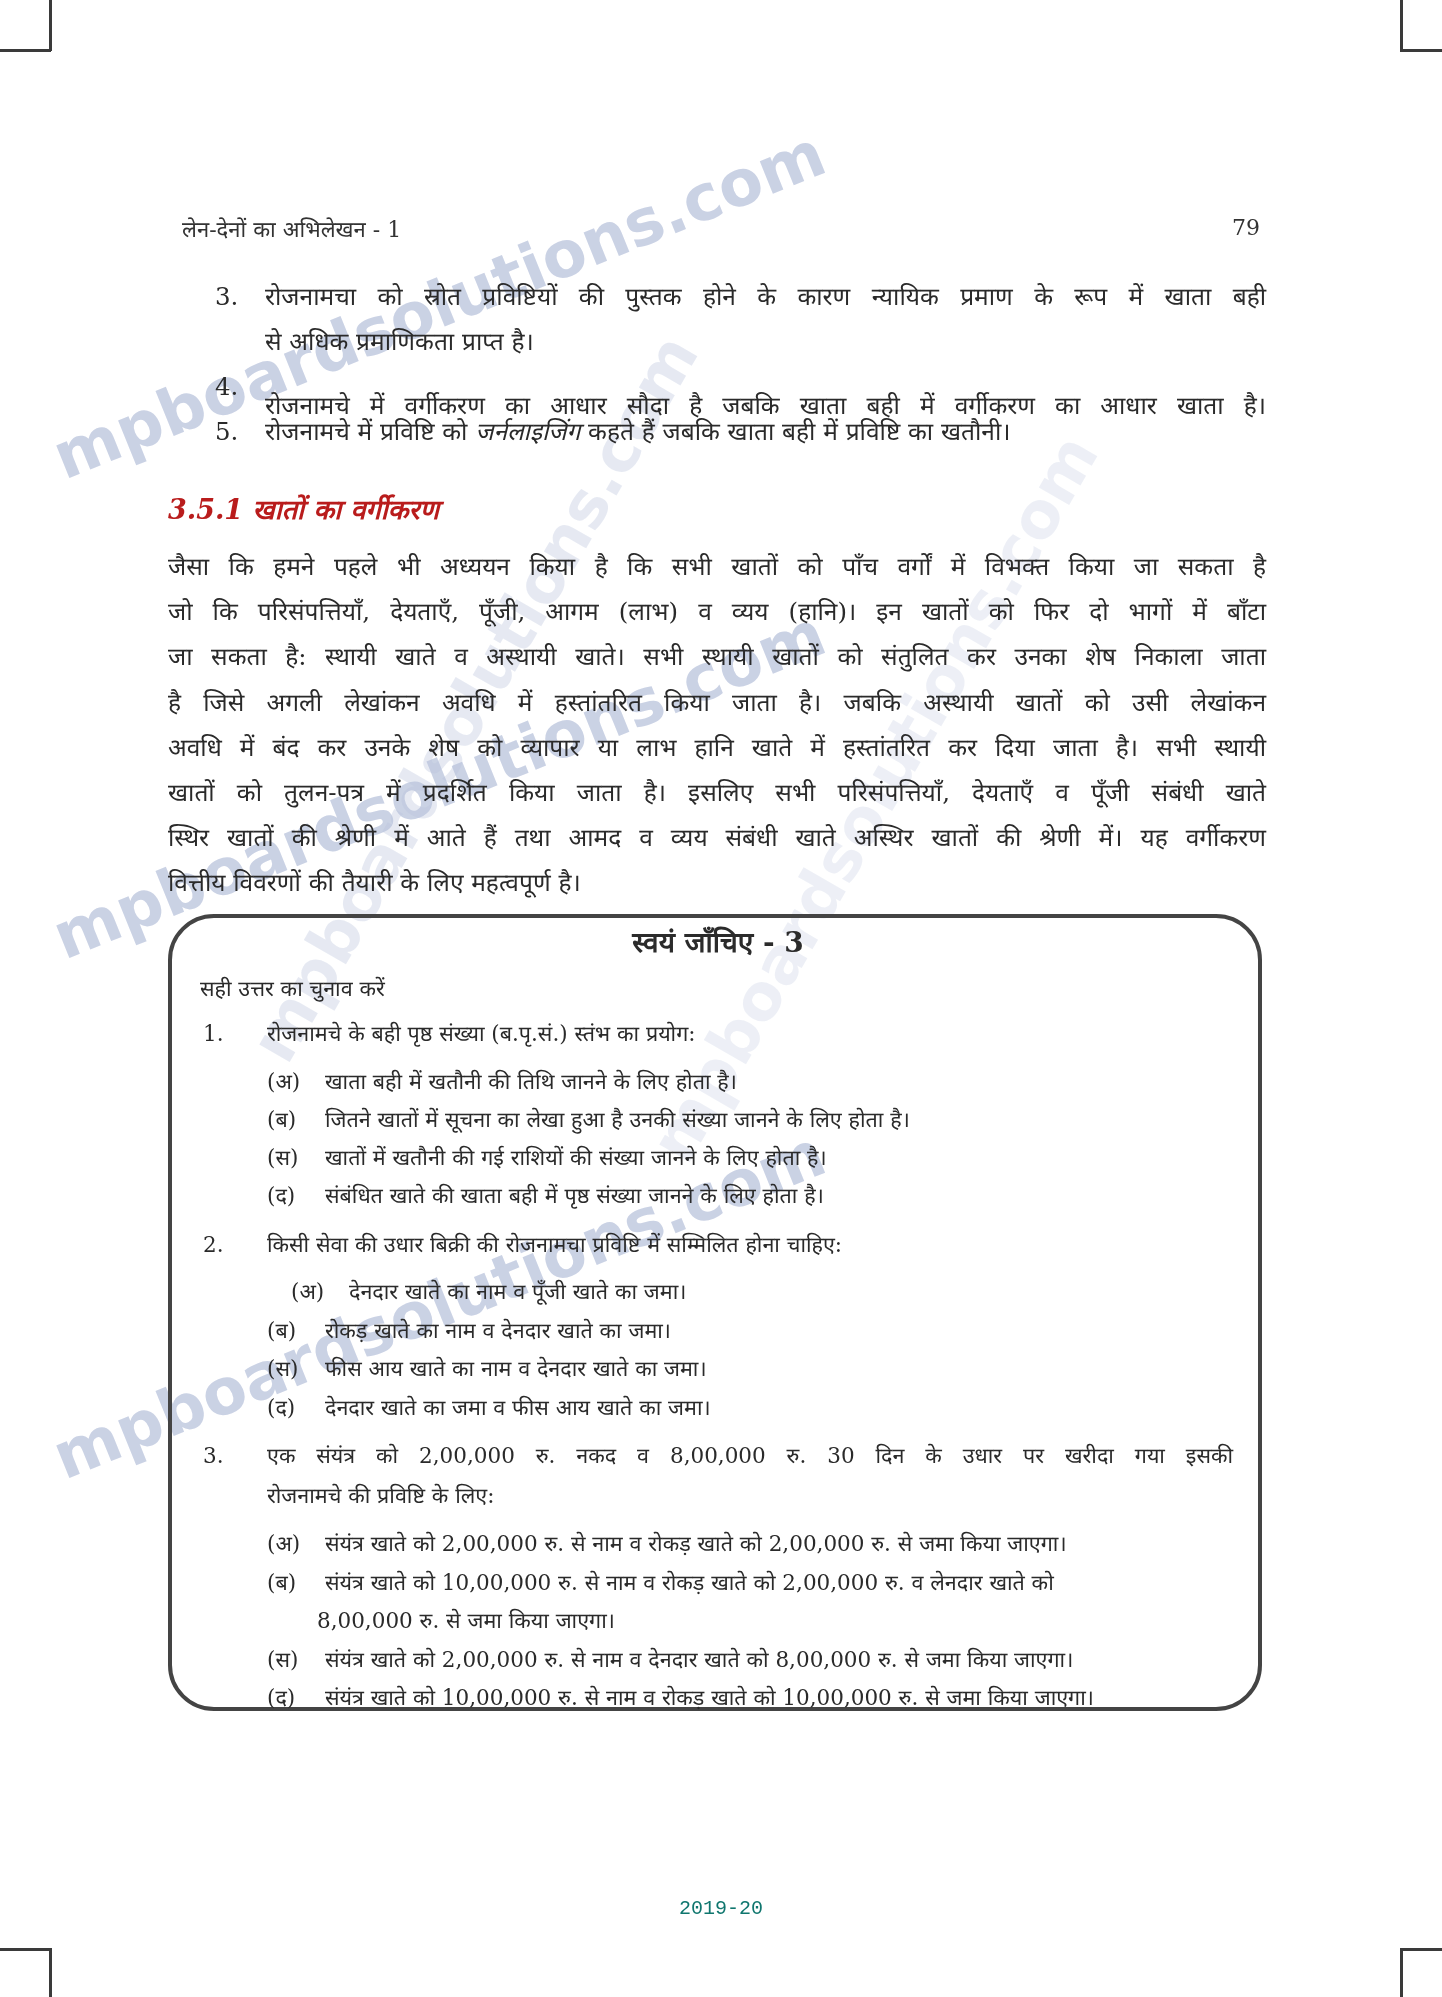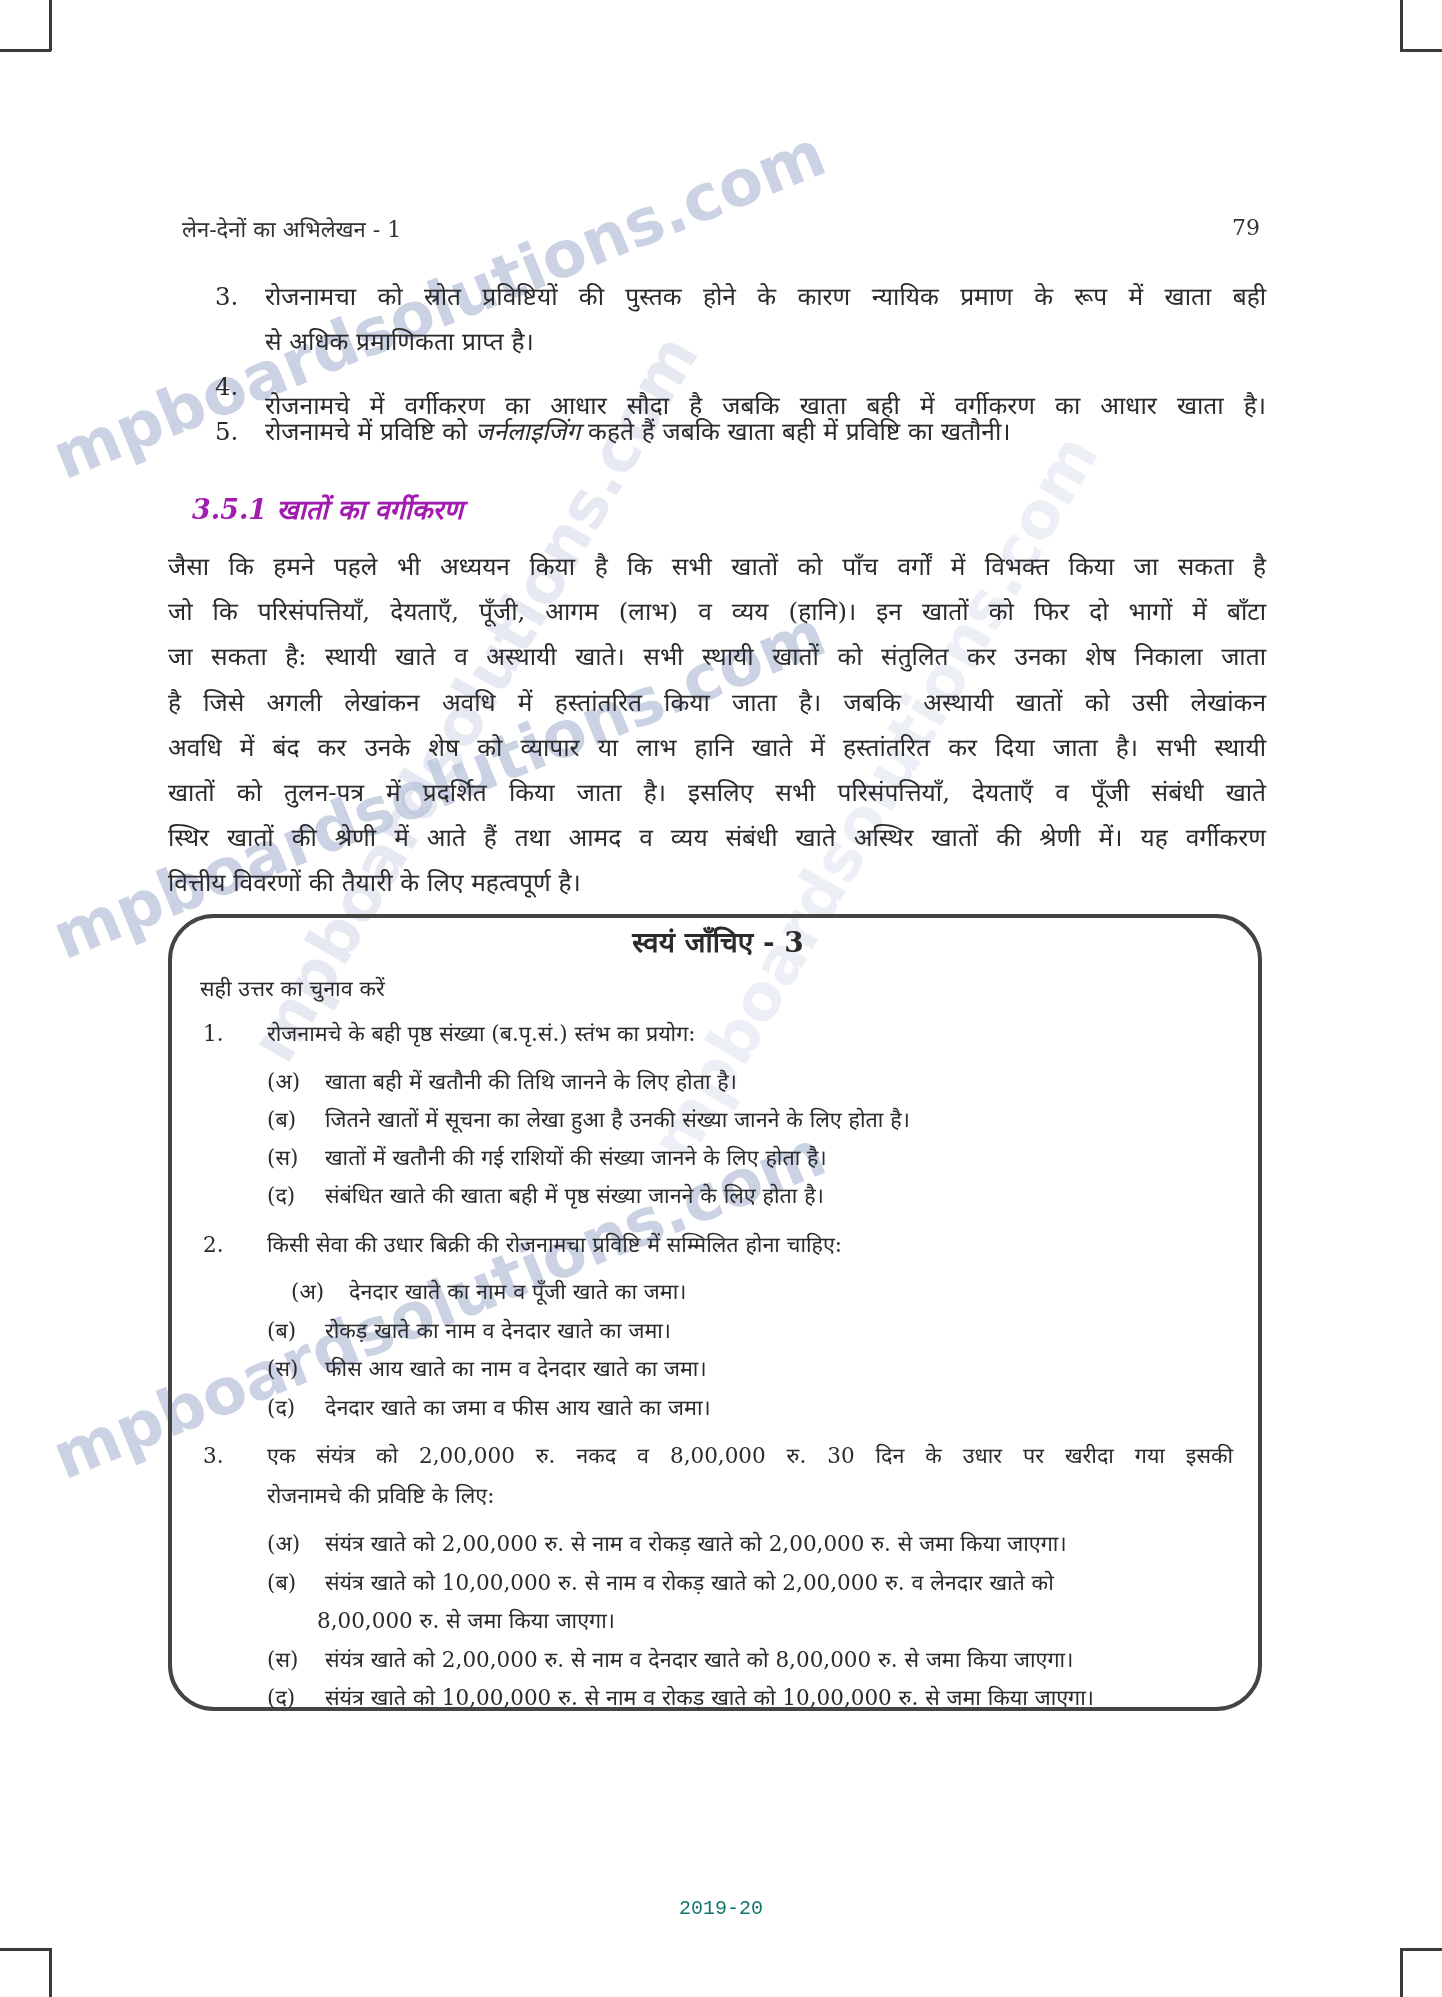--- a/index.html
+++ b/index.html
@@ -7,21 +7,21 @@
     width: 1442px; height: 1997px; position: relative; overflow: hidden;
     background: #ffffff; color: #2b2b2b;
     font-family: "DejaVu Serif", "Liberation Serif", serif;
   }
   .abs { position: absolute; white-space: nowrap; }
   .crop { position: absolute; background: #3a3a3a; }
   .hdr { font-size: 22px; line-height: 30px; color: #333; }
   .body-text { font-size: 24.5px; line-height: 34px; color: #2a2a2a; }
   .just { white-space: normal; text-align: justify; text-align-last: justify; }
   .heading {
-    font-size: 27px; line-height: 36px; font-style: italic; font-weight: bold; color: #a21caf; margin-left: 24px;
+    font-size: 27px; line-height: 36px; font-style: italic; font-weight: bold; color: #b91c1c;
   }
   .box {
     position: absolute; left: 168px; top: 914px; width: 1094px; height: 797px;
     border: 4px solid #444; border-radius: 46px 46px 46px 46px;
     box-sizing: border-box;
   }
   .box-text { font-size: 21.5px; line-height: 30px; color: #2a2a2a; }
   .box-title { font-size: 28px; font-weight: bold; line-height: 30px; }
   .opt-label { display: inline-block; width: 58px; }
   .wm {

